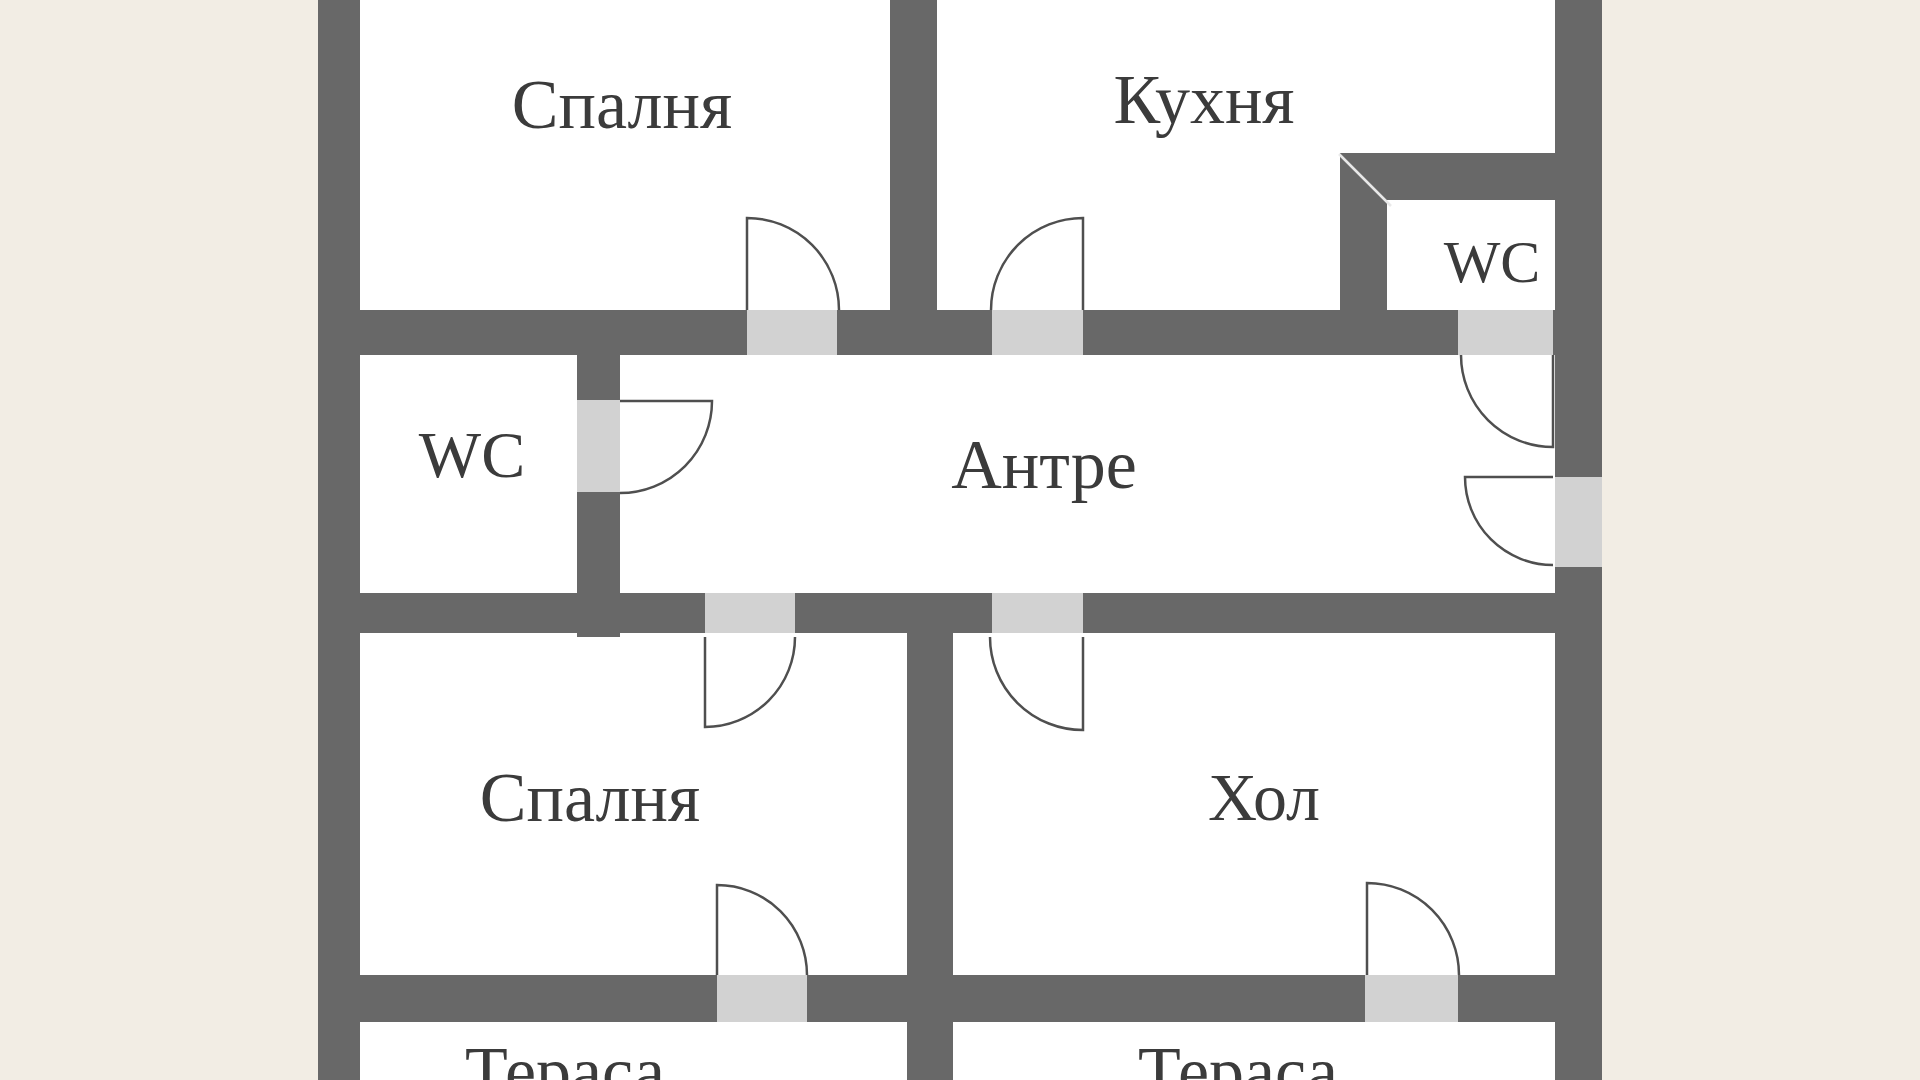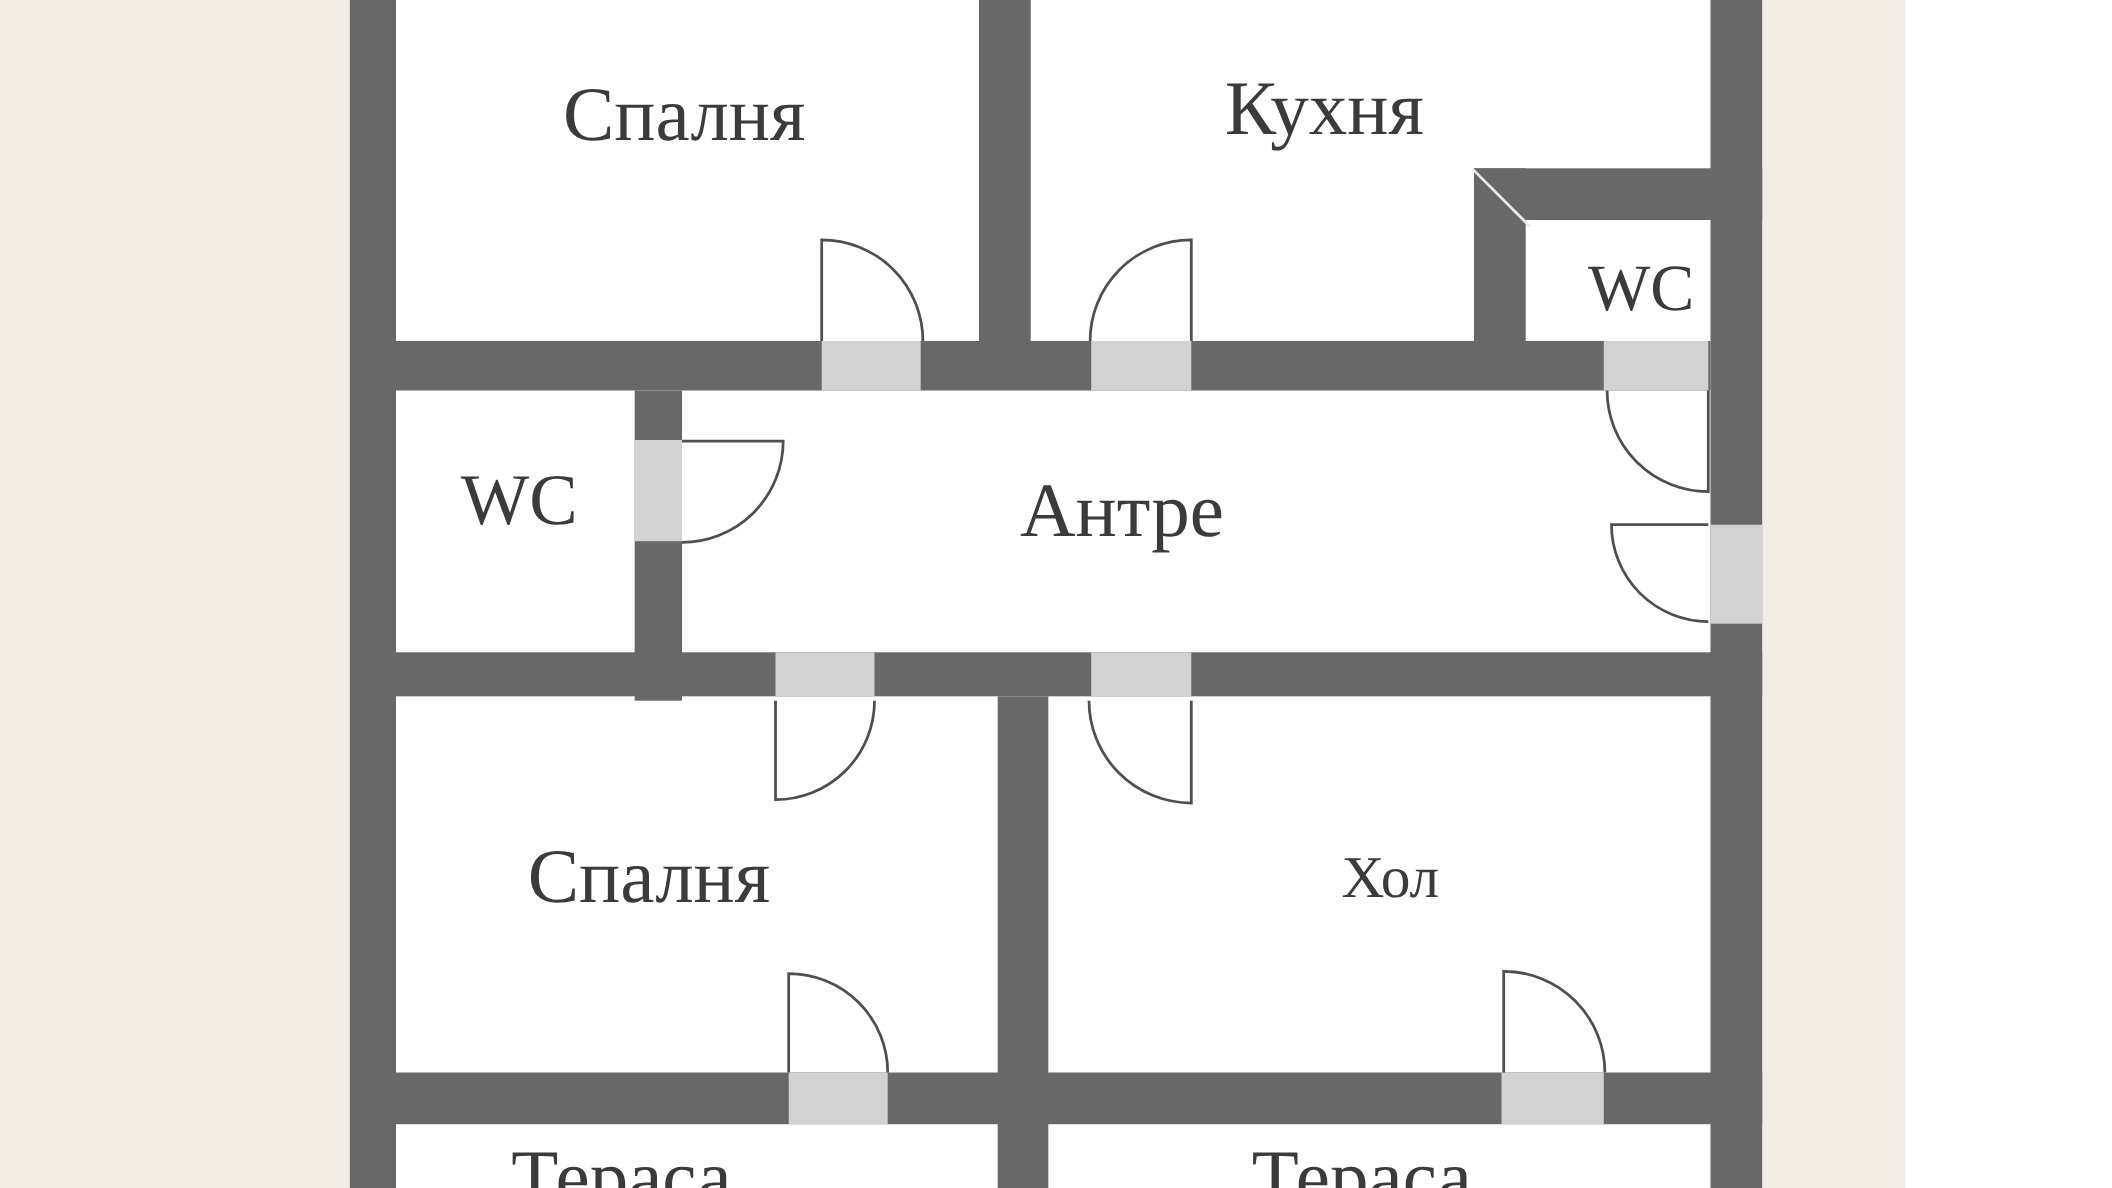--- a/index.html
+++ b/index.html
@@ -1,19 +1,19 @@
 <!DOCTYPE html>
 <html><head>
 <meta charset="utf-8">
 <title>Floor plan</title>
 <style>
   html, body { margin: 0; padding: 0; }
   #canvas {
     position: relative;
-    width: 1732px;
+    width: 1920px;
     height: 1080px;
     background: #f2ede4;
     overflow: hidden;
     font-family: "Liberation Serif", "DejaVu Serif", serif;
   }
   .abs { position: absolute; }
   .plan-bg { background: #ffffff; }
   .wall { background: #686868; }
   .door-gap { background: #d2d2d2; }
   .room-label {
@@ -69,19 +69,19 @@
       <path d="M717 975 L717 885 A90 90 0 0 1 807 975"></path>
       <path d="M1367 975 L1367 883 A92 92 0 0 1 1459 975"></path>
     </g>
     <line x1="1339" y1="154" x2="1391" y2="206" stroke="#e9e9e9" stroke-width="2.5"></line>
   </svg>
 
   <div class="room-label" style="left:622px; top:105px; font-size:70px;">Спалня</div>
   <div class="room-label" style="left:1204px; top:100px; font-size:70px;">Кухня</div>
   <div class="room-label" style="left:1492px; top:262px; font-size:60px;">WC</div>
   <div class="room-label" style="left:472px; top:455px; font-size:66px;">WC</div>
-  <div class="room-label" style="left:1020px; top:465px; font-size:70px;">Антре</div>
+  <div class="room-label" style="left:1044px; top:465px; font-size:70px;">Антре</div>
   <div class="room-label" style="left:590px; top:798px; font-size:70px;">Спалня</div>
-  <div class="room-label" style="left:1264px; top:797px; font-size:54px;">Хол</div>
+  <div class="room-label" style="left:1264px; top:797px; font-size:68px;">Хол</div>
   <div class="room-label" style="left:565px; top:1072px; font-size:70px;">Тераса</div>
   <div class="room-label" style="left:1238px; top:1072px; font-size:70px;">Тераса</div>
 
 </div>
 
 </body></html>

